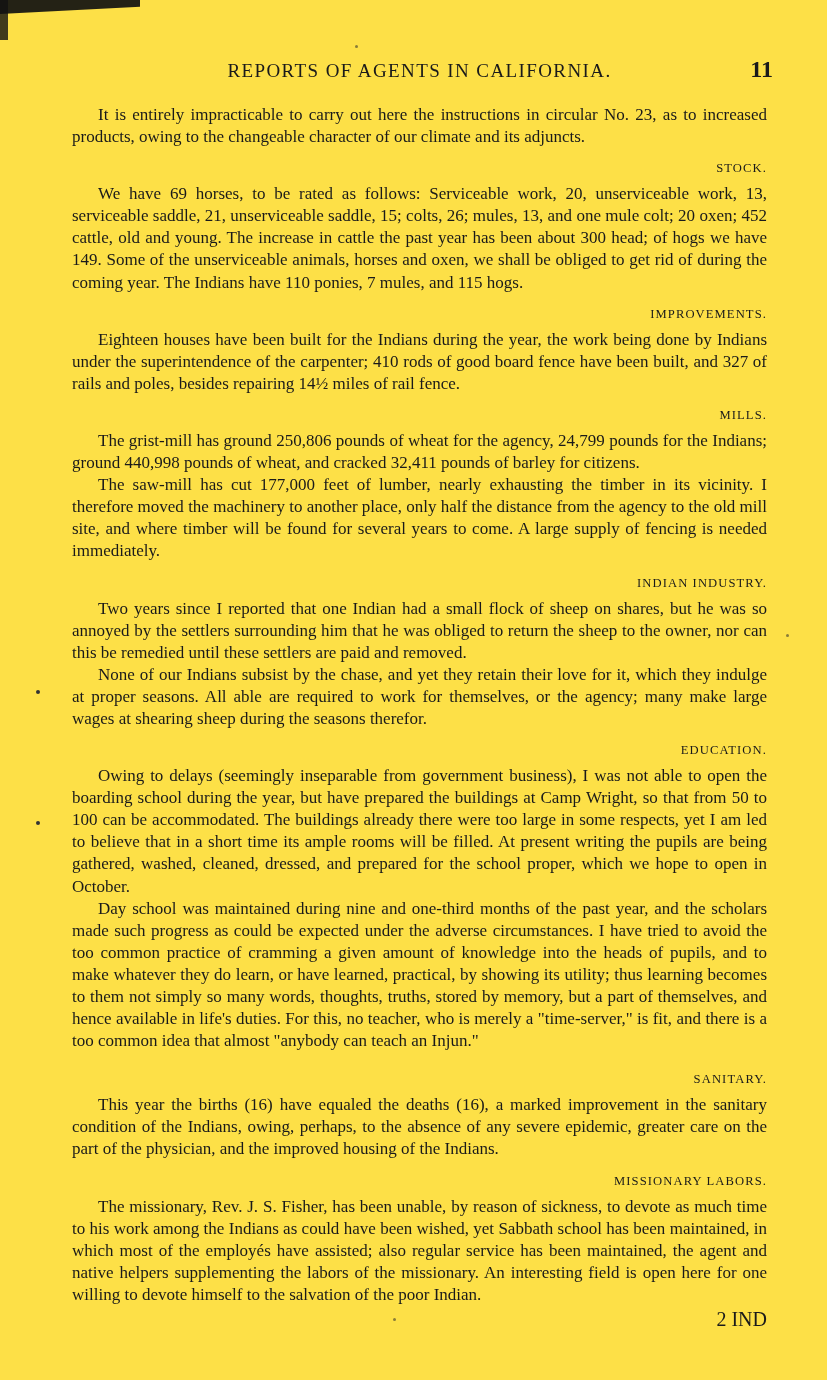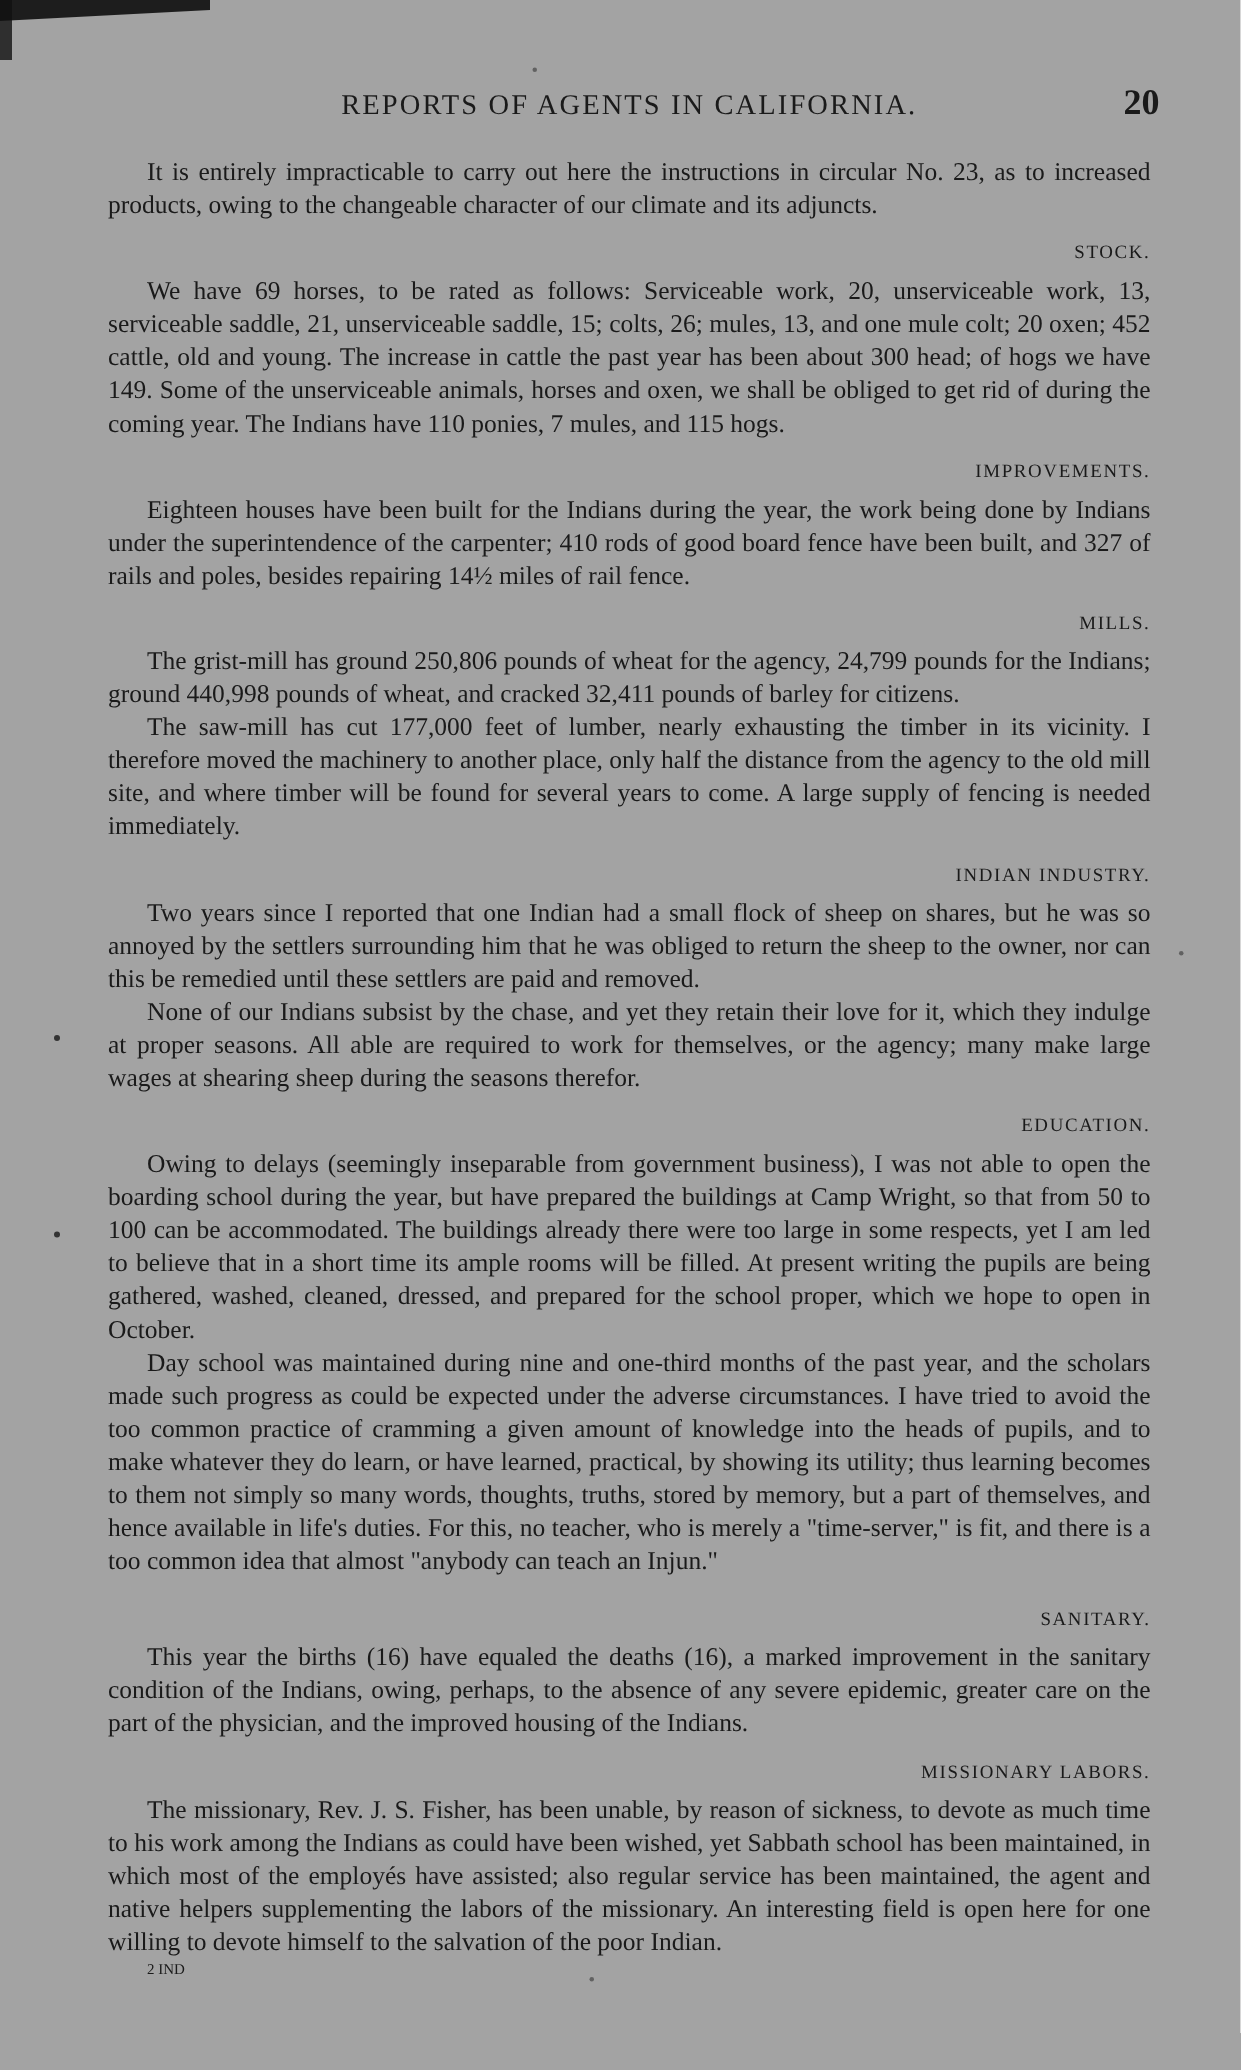--- a/index.html
+++ b/index.html
@@ -11,21 +11,21 @@
     width: 827px;
     height: 1380px;
     font-family: "Liberation Serif", serif;
     color: #1a1a1a;
     position: relative;
     overflow: hidden;
   }
   .page {
     position: absolute;
     inset: 0;
-    background: #a3a3a3;
+    background: #fde047;
   }
   
   .edge-top-left {
     position: absolute;
     top: 0; left: 0;
     width: 140px; height: 14px;
     background: #111;
     transform: skewY(-3deg);
     transform-origin: left top;
     opacity: 0.92;
@@ -82,22 +82,23 @@
     letter-spacing: 1.1px;
     text-transform: uppercase;
     margin: 13px 0 7px 0;
   }
   .block {
     margin-bottom: 2px;
   }
   .gap-lg { margin-top: 20px; }
   .footer-line {
     margin-top: 0;
-    font-size: 10px;
+    font-size: 20px;
     padding-left: 26px;
+    text-align: right;
   }
   .side-dot {
     position: absolute;
     left: 36px;
     width: 4px;
     height: 4px;
     background: #333;
     border-radius: 50%;
   }
   .speck {
@@ -118,21 +119,21 @@
   <div class="speck" style="left:355px;top:45px;width:3px;height:3px;"></div>
   <div class="speck" style="left:393px;top:1318px;width:3px;height:3px;"></div>
   <div class="speck" style="left:786px;top:634px;width:3px;height:3px;"></div>
   <div class="side-dot" style="top:690px;"></div>
   <div class="side-dot" style="top:821px;"></div>
 
   <div class="content">
 
     <div class="header-row">
       <div class="running-head">REPORTS OF AGENTS IN CALIFORNIA.</div>
-      <div class="page-number">20</div>
+      <div class="page-number">11</div>
     </div>
 
     <p class="body">It is entirely impracticable to carry out here the instructions in circular No. 23, as to increased products, owing to the changeable character of our climate and its adjuncts.</p>
 
     <div class="block">
       <div class="sec-head">STOCK.</div>
       <p class="body">We have 69 horses, to be rated as follows: Serviceable work, 20, unserviceable work, 13, serviceable saddle, 21, unserviceable saddle, 15; colts, 26; mules, 13, and one mule colt; 20 oxen; 452 cattle, old and young. The increase in cattle the past year has been about 300 head; of hogs we have 149. Some of the unserviceable animals, horses and oxen, we shall be obliged to get rid of during the coming year. The Indians have 110 ponies, 7 mules, and 115 hogs.</p>
     </div>
 
     <div class="block">

